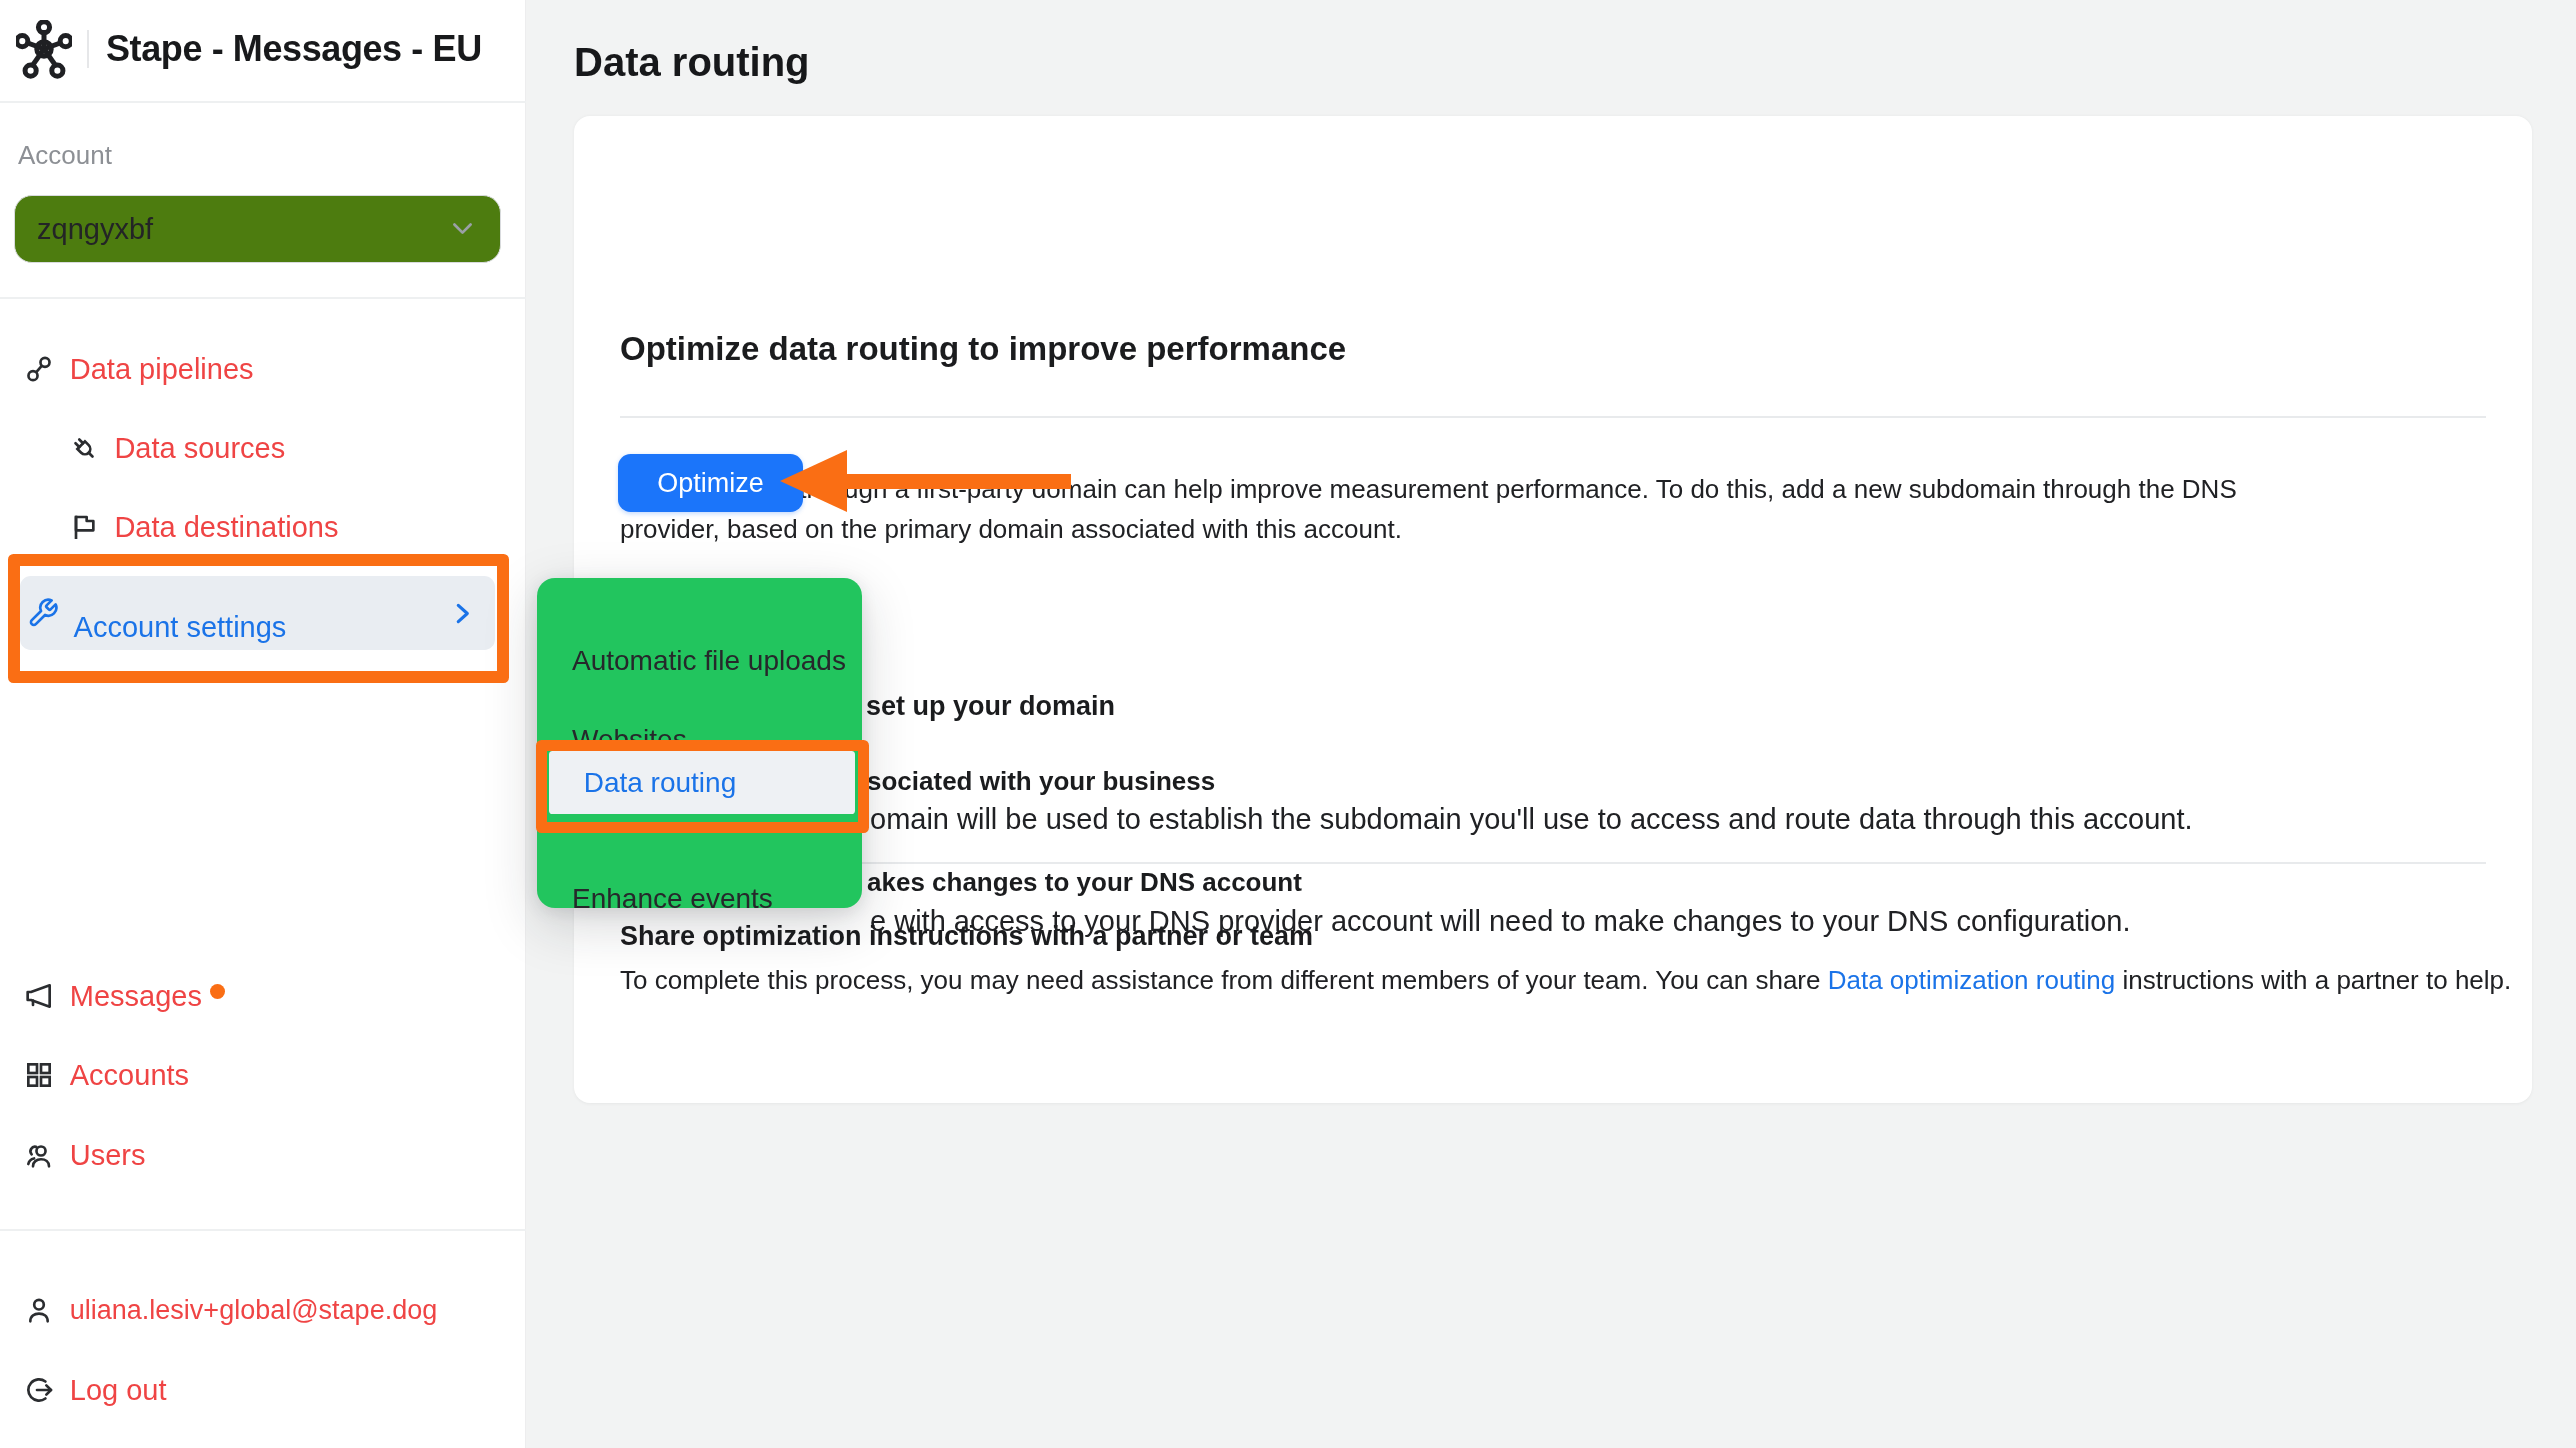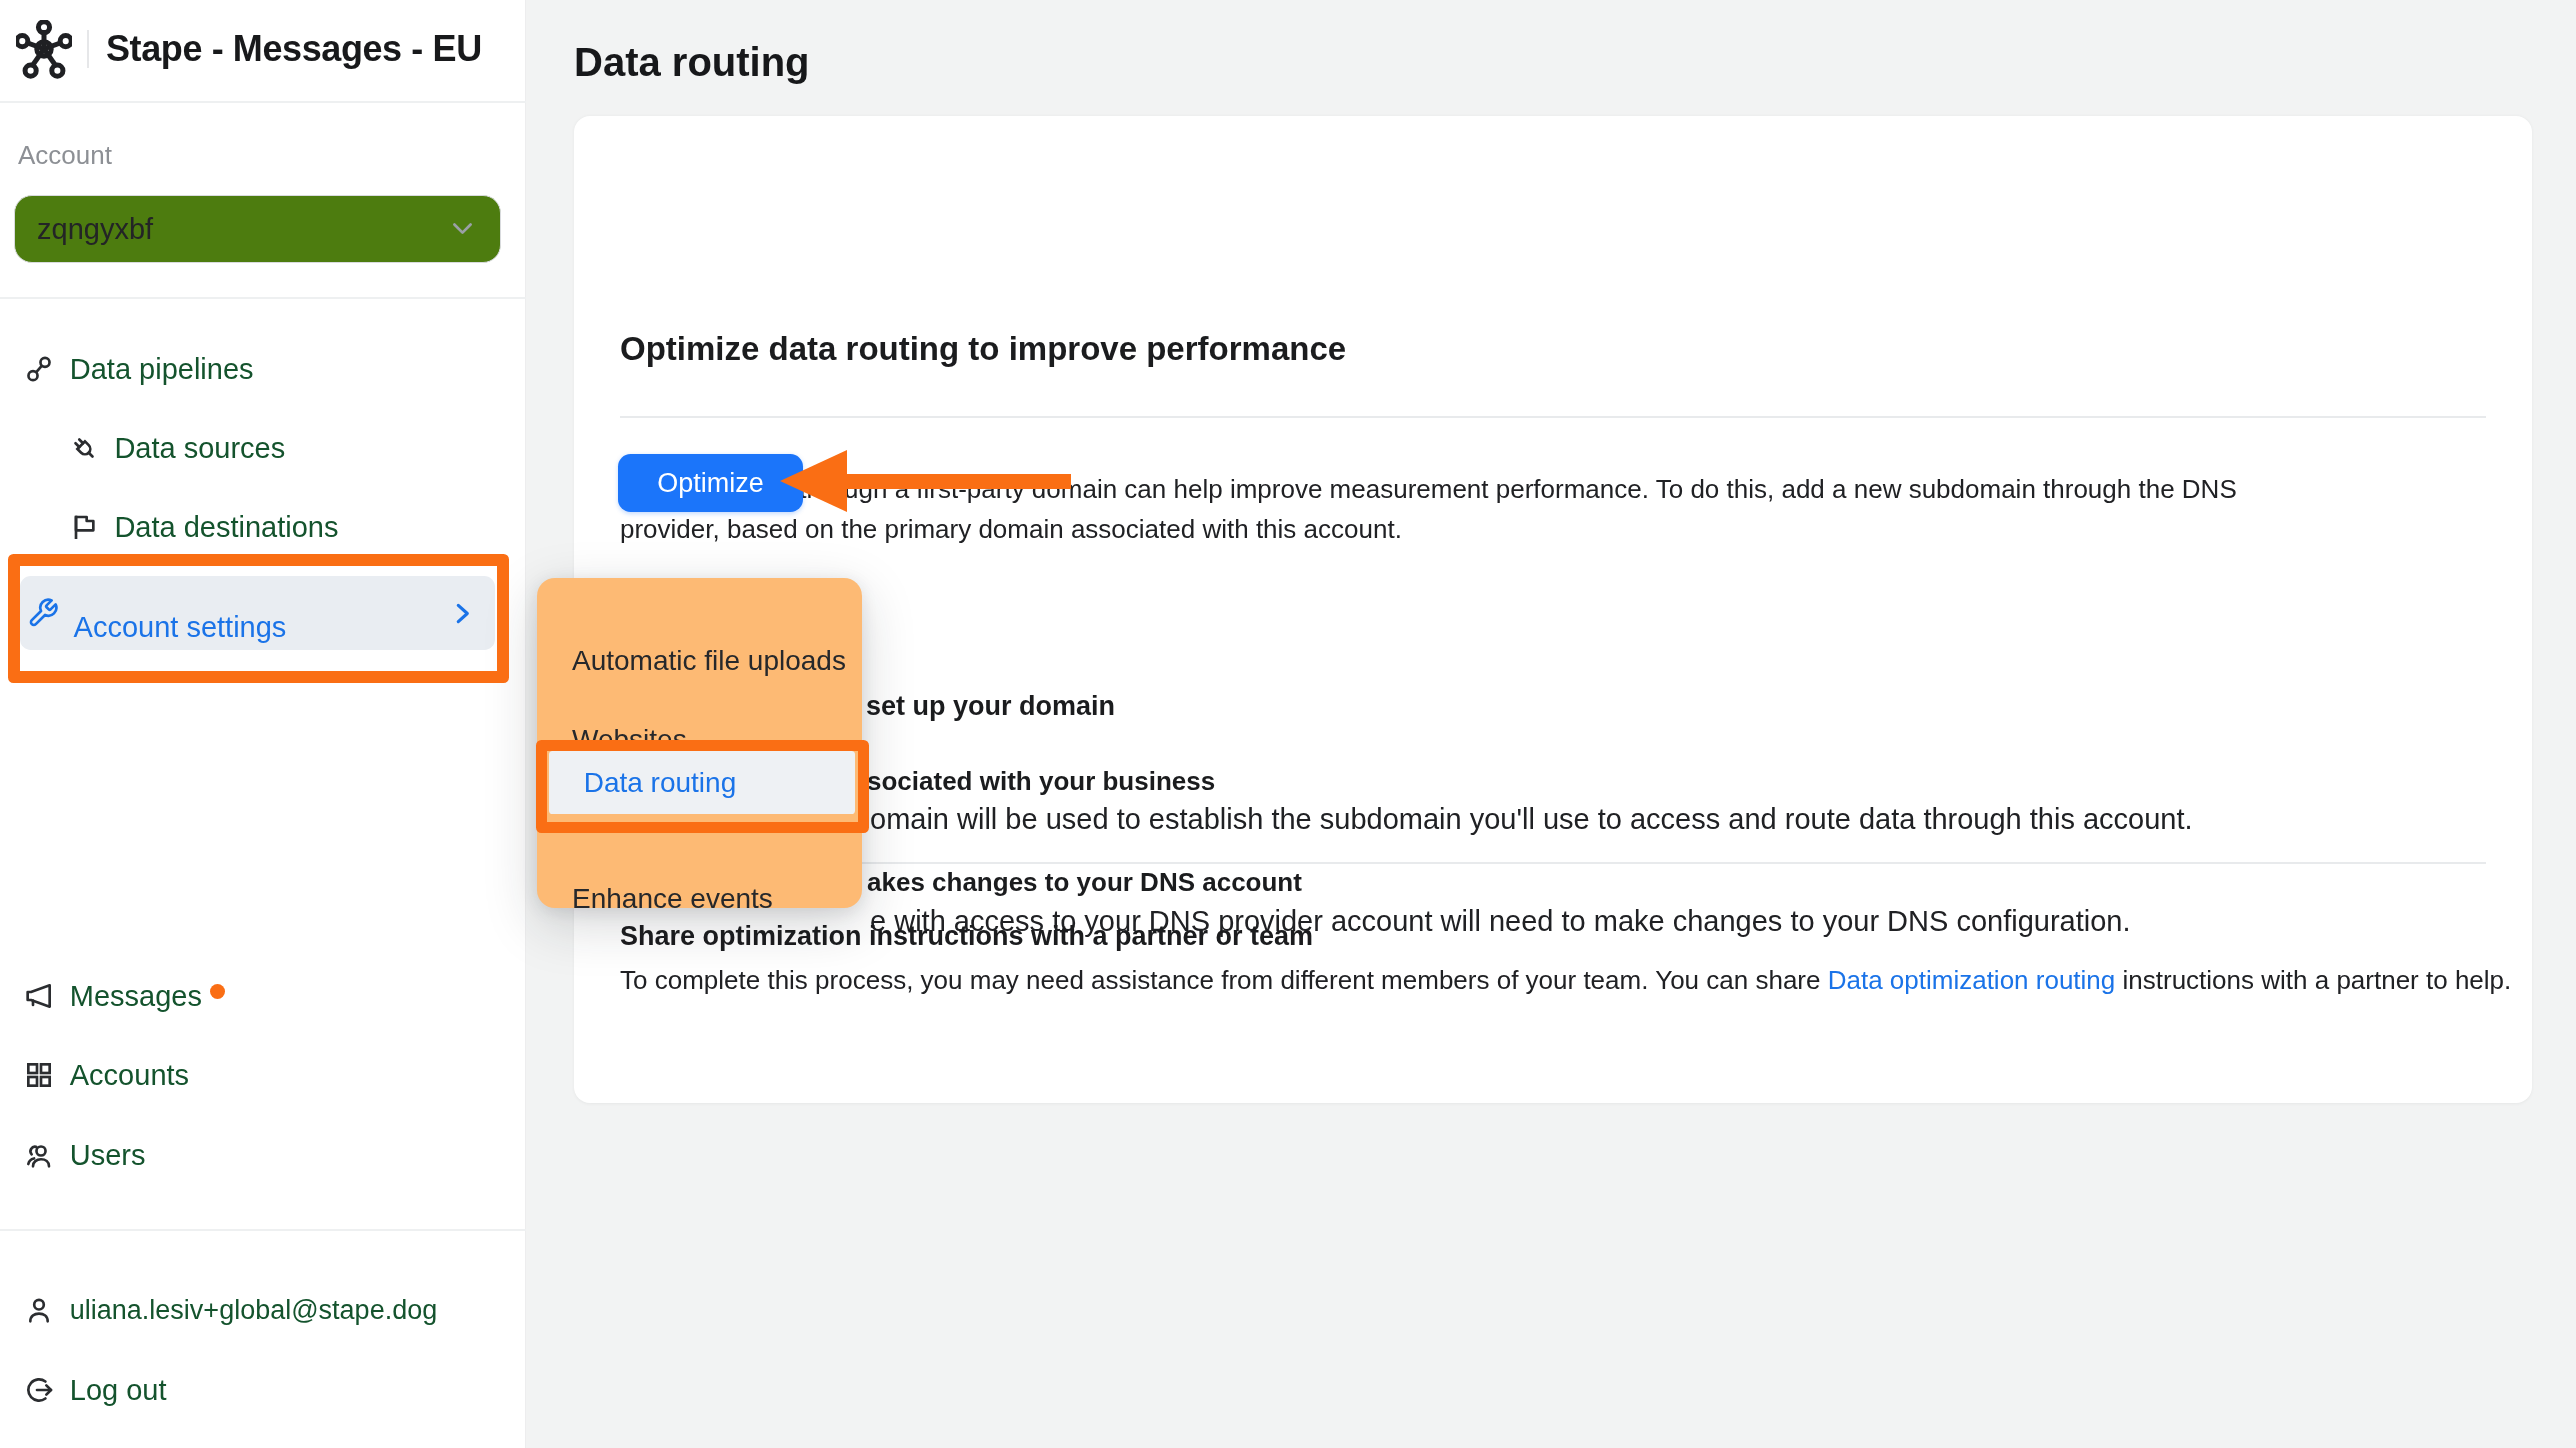--- a/index.html
+++ b/index.html
@@ -17,21 +17,21 @@
   .sidebar{position:absolute;left:0;top:0;width:526px;height:1448px;background:var(--sidebar_bg);border-right:1.8px solid #ededee;}
   .brand{position:absolute;left:0;top:0;width:526px;height:101px;}
   .brand svg.logo{position:absolute;left:16px;top:20px;}
   .brand .vsep{position:absolute;left:87px;top:30px;width:1.8px;height:38px;background:#e6e7e9;}
   .brand .title{position:absolute;left:106px;top:28px;font-size:36px;font-weight:700;letter-spacing:-0.4px;color:#18191b;white-space:nowrap;}
   .hdiv{position:absolute;left:0;width:526px;height:1.8px;background:#eef0f1;}
   .acc-label{position:absolute;left:18px;top:140px;font-size:26px;color:var(--muted);}
   .acc-select{position:absolute;left:13.5px;top:195px;width:487px;height:68px;border:1.8px solid #d9dbde;border-radius:18px;background:#4d7c0f;display:flex;align-items:center;padding:0 23.4px 0 22.5px;cursor:pointer;}
   .acc-select .val{font-size:29px;color:#232426;flex:1;}
   .nav-row{position:absolute;display:flex;align-items:center;height:58px;cursor:pointer;white-space:nowrap;}
-  .nav-row .lbl{font-size:29px;color:#14532d;}
+  .nav-row .lbl{font-size:29px;color:#ef4444;}
   .nav-row .icon{display:flex;margin-right:14.4px;}
   .sel-item{position:absolute;left:20px;top:576px;width:475px;height:74px;background:var(--sel_bg);border-radius:10.8px;display:flex;align-items:center;padding:0 21.6px 0 7.2px;cursor:pointer;}
   .sel-item .lbl{font-size:29px;color:var(--link_blue);flex:1;margin-top:29px;}
   .dot{position:absolute;left:210px;top:984px;width:15.3px;height:15.3px;border-radius:50%;background:var(--orange);}
   
   .ann-box{position:absolute;border:12.6px solid var(--orange);border-radius:5.4px;z-index:30;pointer-events:none;}
   .arrow-head{position:absolute;left:780px;top:450px;width:0;height:0;border-top:31.5px solid transparent;border-bottom:31.5px solid transparent;border-right:67px solid var(--orange);z-index:30;}
   .arrow-shaft{position:absolute;left:844px;top:474px;width:227px;height:15.3px;background:var(--orange);z-index:30;}
 
   
@@ -41,21 +41,21 @@
   .card .rule{position:absolute;left:46px;width:1866px;height:1.8px;background:var(--divider);}
   .para{position:absolute;left:46px;top:353px;font-size:26px;line-height:40px;color:#202124;}
   .btn{position:absolute;left:44px;top:338px;width:185px;height:58px;background:var(--btn_blue);border:none;border-radius:12.6px;color:#fff;font-size:27px;font-family:inherit;cursor:pointer;box-shadow:0 1.8px 4.5px rgba(27,117,250,.25);}
   .frag-h{position:absolute;font-size:27px;font-weight:700;color:#1b1c1e;white-space:nowrap;}
   .frag-b{position:absolute;font-size:29px;color:#202124;white-space:nowrap;}
   .share-h{position:absolute;left:46px;top:805px;font-size:27px;font-weight:700;color:#1b1c1e;}
   .share-p{position:absolute;left:46px;top:844px;width:1907px;font-size:26px;line-height:40px;color:#202124;}
   .share-p a{color:var(--link_blue);text-decoration:none;cursor:pointer;}
 
   
-  .popup{position:absolute;left:537px;top:578px;width:325px;height:330px;background:#fdba74;border-radius:18px;z-index:20;box-shadow:0 16px 54px rgba(30,33,40,.18),0 3.6px 16px rgba(30,33,40,.10);}
+  .popup{position:absolute;left:537px;top:578px;width:325px;height:330px;background:#22c55e;border-radius:18px;z-index:20;box-shadow:0 16px 54px rgba(30,33,40,.18),0 3.6px 16px rgba(30,33,40,.10);}
   .popup .mi{position:absolute;left:0;width:325px;height:63px;display:flex;align-items:center;padding-left:35px;font-size:28px;color:#26282b;cursor:pointer;white-space:nowrap;}
   .popup .mi.sel{left:11.7px;top:173px;width:306px;background:var(--menu_sel_bg);border-radius:3.6px;color:var(--link_blue);}
 </style>
 </head>
 <body>
 
 <div id="root">
 
   <div class="sidebar">
 

